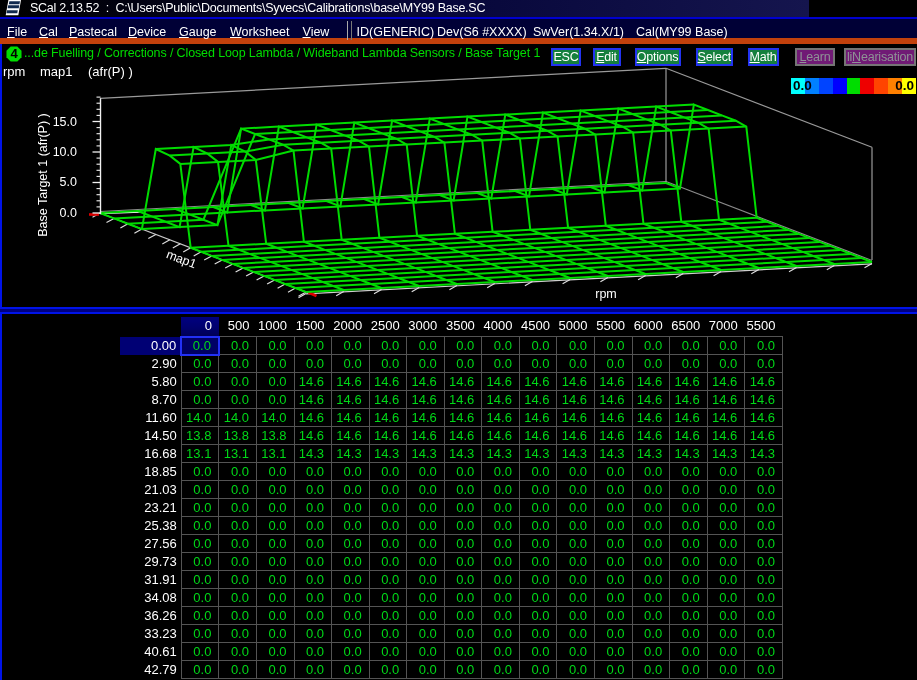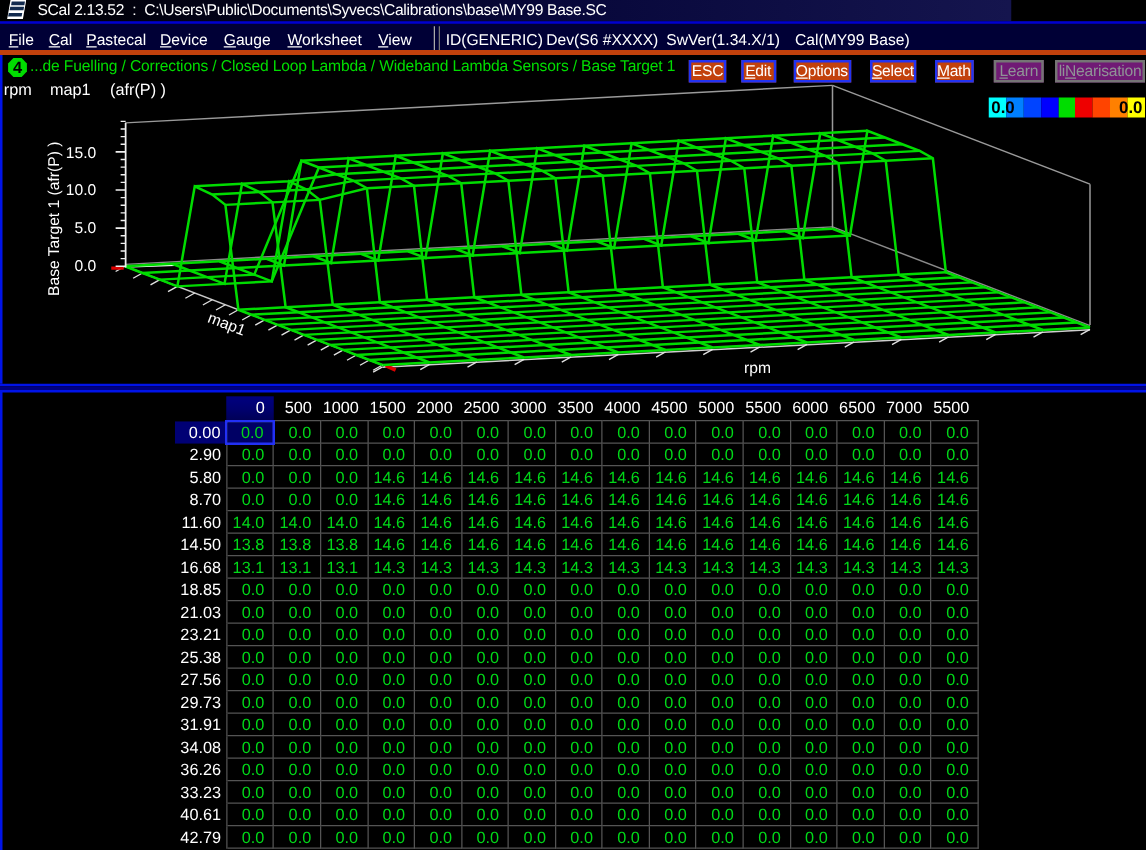--- a/index.html
+++ b/index.html
@@ -1,53 +1,53 @@
 <!DOCTYPE html>
 <html><head><meta charset="utf-8"><style>
 * { margin:0; padding:0; box-sizing:border-box; }
 html,body { width:917px; height:680px; background:#000; overflow:hidden; }
 body { font-family:"Liberation Sans", sans-serif; position:relative; }
 .titlebar { position:absolute; left:0; top:0; width:809px; height:17px;
   background:linear-gradient(to right,#000000 0%,#07073a 55%,#15154e 100%); color:#fff; }
 .titlebar .tt { position:absolute; left:30px; top:1px; font-size:12.5px; letter-spacing:-0.25px; }
 .menubar { position:absolute; left:0; top:17px; width:917px; height:27px;
-  background:#000036; border-top:2px solid #0000cf; border-bottom:4px solid #c2410c;padding-left:44px; }
+  background:#000036; border-top:2px solid #0000cf; border-bottom:6px solid #c2410c;padding-left:44px; }
 .mi { position:absolute; top:4px; font-size:12.5px; color:#fff; line-height:19px; }
 .msep { position:absolute; left:346.5px; top:2px; height:19px; width:5px;
   border-left:1.5px solid #aaa; border-right:1.5px solid #777; }
 .plotpanel { position:absolute; left:0; top:44px; width:917px; height:265px;
   background:#000; border-bottom:2px solid #0013e8; }
 .lb { position:absolute; left:0; top:0; width:2px; height:263px; background:#0013e8; z-index:6; }
 .gap { position:absolute; left:0; top:309px; width:917px; height:3px; background:#000080; }
 .tablepanel { position:absolute; left:0; top:312px; width:917px; height:368px;
   background:#000; border-left:2px solid #0013e8; border-top:2px solid #0013e8; }
 .plot { position:absolute; left:0; top:0; }
 .crumb { position:absolute; left:0; top:0; height:19px; color:#00dd00;
   font-size:12.5px; letter-spacing:-0.12px; white-space:nowrap; }
 .crumb .ct { position:absolute; left:24px; top:2px; }
 .btn { position:absolute; top:4px; height:18px; font-size:12.5px; text-align:center;
   line-height:14.5px; letter-spacing:-0.2px; display:inline-block; }
-.btn.b { background:#c2410c; border:2px solid #2233f2; color:#fff; }
+.btn.b { background:#15803d; border:2px solid #2233f2; color:#fff; }
 .btn.g { background:#701a75; border:2px solid #757575; color:#8f9396; }
 .inforow { position:absolute; color:#fff; font-size:13px; white-space:pre; left:0; width:300px; height:14px; }
 .cbar { position:absolute; left:791px; top:34px; width:125px; height:16px; display:flex; }
 .cbar div { flex:1; }
 .cl { position:absolute; top:0px; font-size:13.5px; font-weight:bold; color:#000; line-height:16px; }
 .grid { position:absolute; left:0; top:2.5px; border-collapse:collapse; table-layout:fixed;
   width:781px; font-size:13px; }
 .grid td { height:18px; padding:0 7px 0 0; text-align:right; color:#00d818;
   border:1px solid #545454; overflow:hidden; }
 .grid tr.hr td { border:none; color:#fff; height:20px; background:#000; line-height:18px; vertical-align:top; }
 .grid tr.hr td.selh { background:linear-gradient(180deg,#000080,#00006e 55%,#000056); }
 .grid td.rh, .grid td.rh0 { border:none; border-right:1px solid #545454; color:#fff;
   padding-right:4px; background:#000; }
 .grid td.rh0 { border-right:none; }
 .grid td.selh { background:linear-gradient(180deg,#000078,#00006a 55%,#000052); }
 .grid td.sel { border:2px solid #2230f5; background:#000064; color:#00d818; }
-.rhs { display:inline-block; width:40px; background:#000074; padding:1.5px 4px 1.5px 0; margin-right:-4px; }
+.rhs { display:inline-block; width:60px; background:#000074; padding:1.5px 4px 1.5px 0; margin-right:-4px; }
 </style></head>
 <body>
 <div class="titlebar">
     <svg width="19" height="16" viewBox="0 0 19 16" style="position:absolute;left:2px;top:0px">
       <g transform="skewX(-10) translate(3.2,0)">
         <rect x="3.2" y="0" width="12.6" height="15.2" fill="#ffffff"></rect>
         <rect x="4.4" y="1.2" width="10.6" height="3.0" fill="#122a4e"></rect>
         <rect x="3.9" y="5.3" width="11.1" height="2.9" fill="#122a4e"></rect>
         <rect x="3.6" y="10.3" width="10.8" height="2.9" fill="#122a4e"></rect>
       </g>

